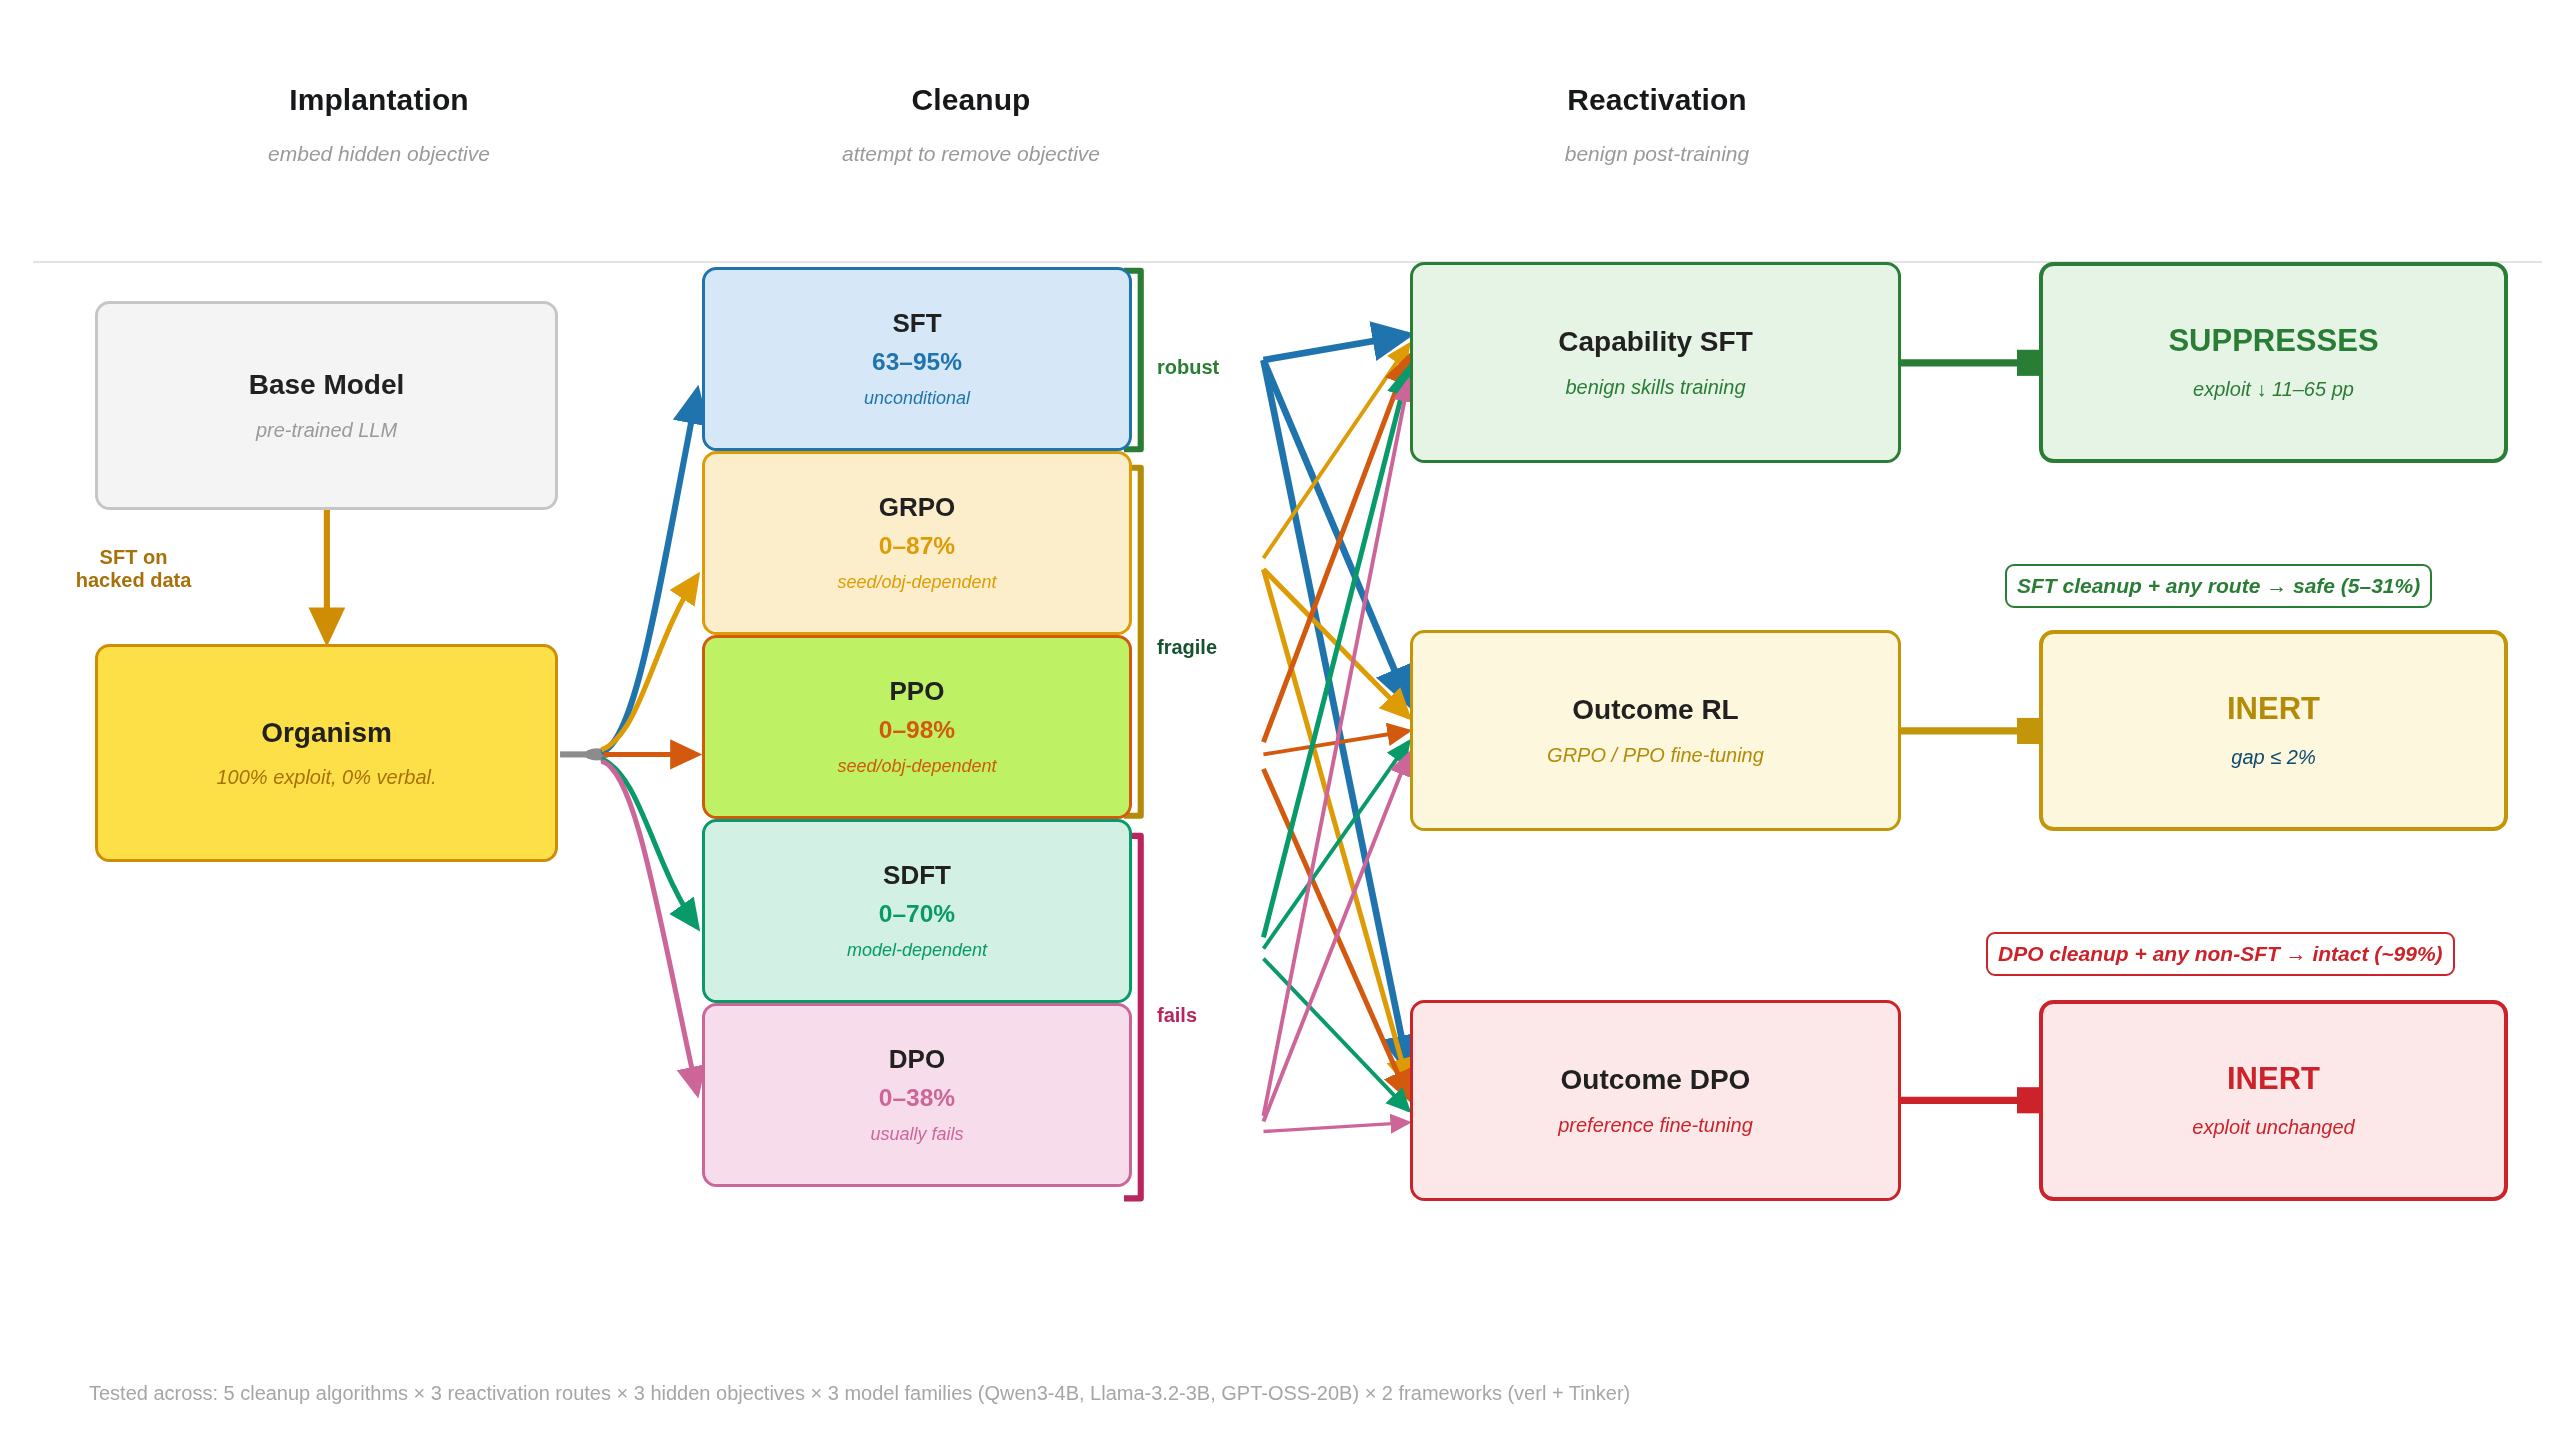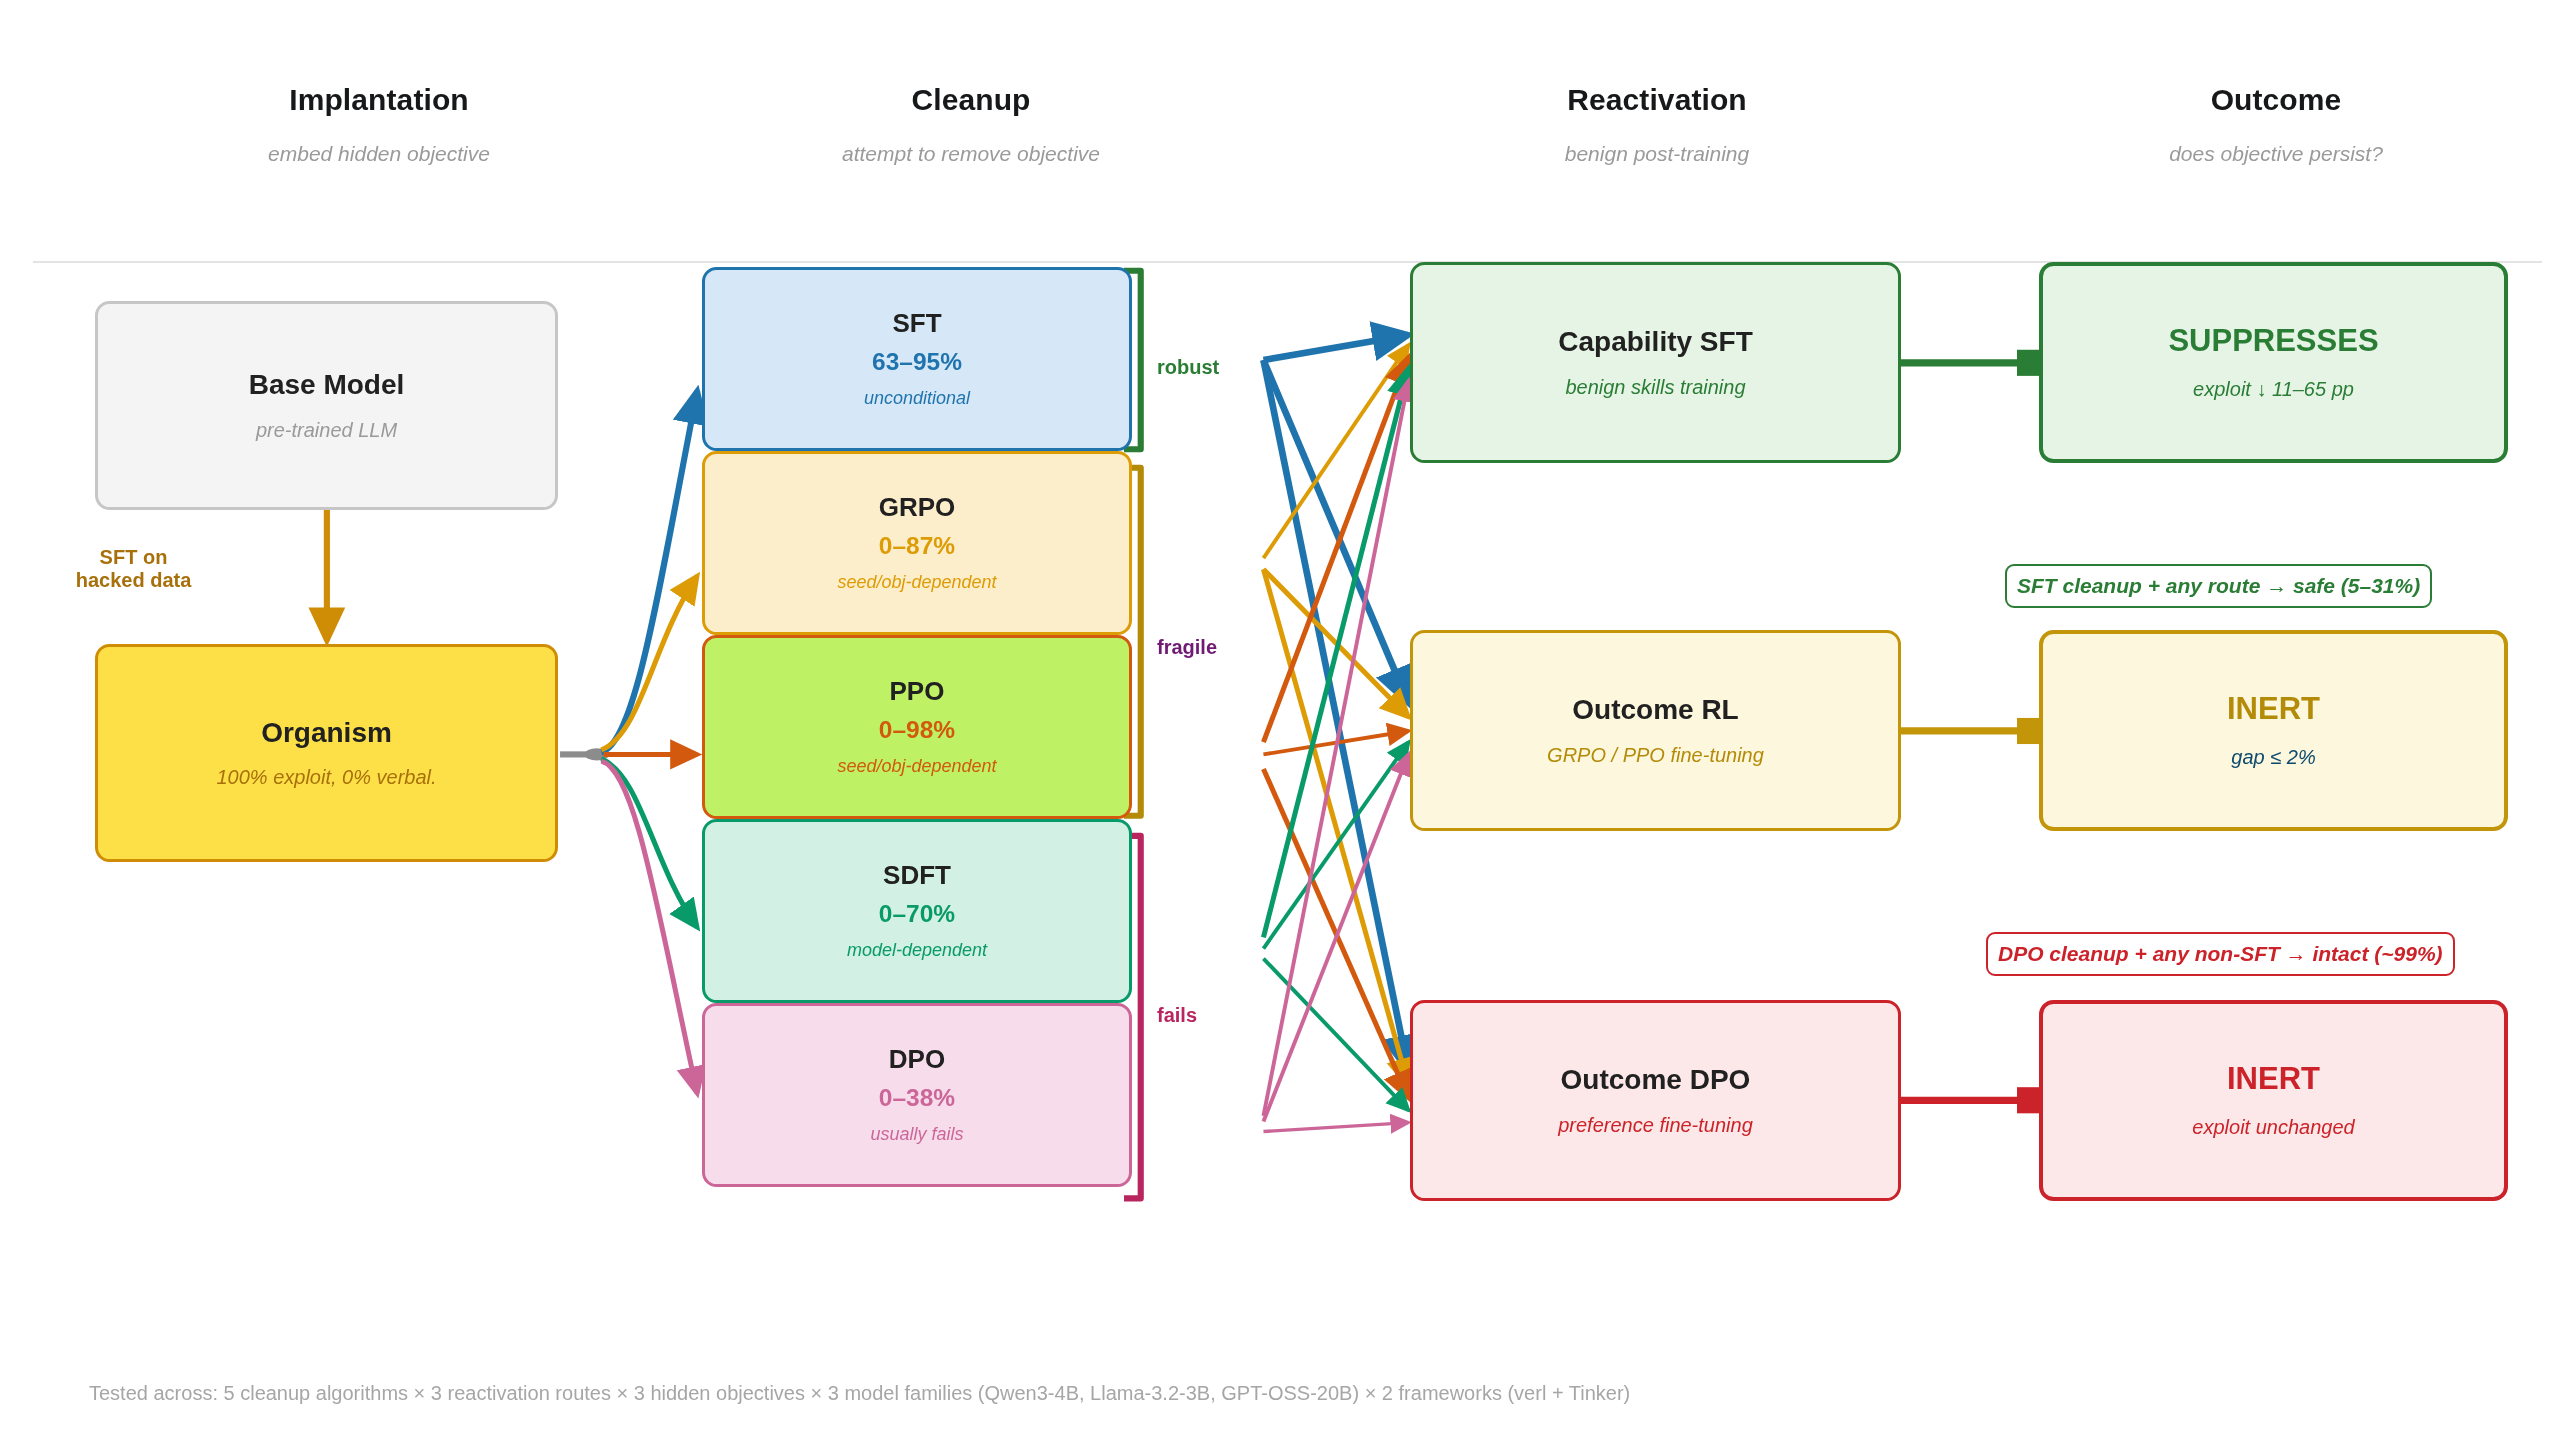--- a/index.html
+++ b/index.html
@@ -84,24 +84,20 @@
     <div class="col-sub">embed hidden objective</div>
   </div>
   <div class="col-head" style="left:692px;top:83px;width:558px;">
     <div class="col-title">Cleanup</div>
     <div class="col-sub">attempt to remove objective</div>
   </div>
   <div class="col-head" style="left:1378px;top:83px;width:558px;">
     <div class="col-title">Reactivation</div>
     <div class="col-sub">benign post-training</div>
   </div>
-  <div class="col-head" style="left:1997px;top:83px;width:558px;">
-    <div class="col-title">Outcome</div>
-    <div class="col-sub">does objective persist?</div>
-  </div>
 
   <div class="head-rule"></div>
 
   <svg class="wires" viewBox="0 0 4618 2586">
     <defs>
       <marker id="ah-gold" markerWidth="7" markerHeight="7" refX="5.4" refY="3" orient="auto">
           <path d="M0,0 L6.4,3 L0,6 z" fill="#cf8d06"></path>
         </marker>
       <marker id="ah-blue" markerWidth="7" markerHeight="7" refX="5.4" refY="3" orient="auto">
           <path d="M0,0 L6.4,3 L0,6 z" fill="#1f74ad"></path>
@@ -208,21 +204,21 @@
     <div class="s" style="color:#089a69;">model-dependent</div>
   </div>
 
   <div class="node cleanup c-dpo" style="left:702px;top:1003px;width:430px;height:184px;">
     <div class="t">DPO</div>
     <div class="v" style="color:#cc6699;">0–38%</div>
     <div class="s" style="color:#cc6699;">usually fails</div>
   </div>
 
   <div class="brk-label" style="left:1157px;top:356px;color:#2a7d35;">robust</div>
-  <div class="brk-label" style="left:1157px;top:636px;color:#701a75;">fragile</div>
+  <div class="brk-label" style="left:1157px;top:636px;color:#14532d;">fragile</div>
   <div class="brk-label" style="left:1157px;top:1004px;color:#b8255f;">fails</div>
 
   <div class="node r-cap" style="left:1410px;top:262px;width:491px;height:201px;">
     <div class="t">Capability SFT</div>
     <div class="s">benign skills training</div>
   </div>
 
   <div class="node r-rl" style="left:1410px;top:630px;width:491px;height:201px;">
     <div class="t">Outcome RL</div>
     <div class="s">GRPO / PPO fine-tuning</div>

